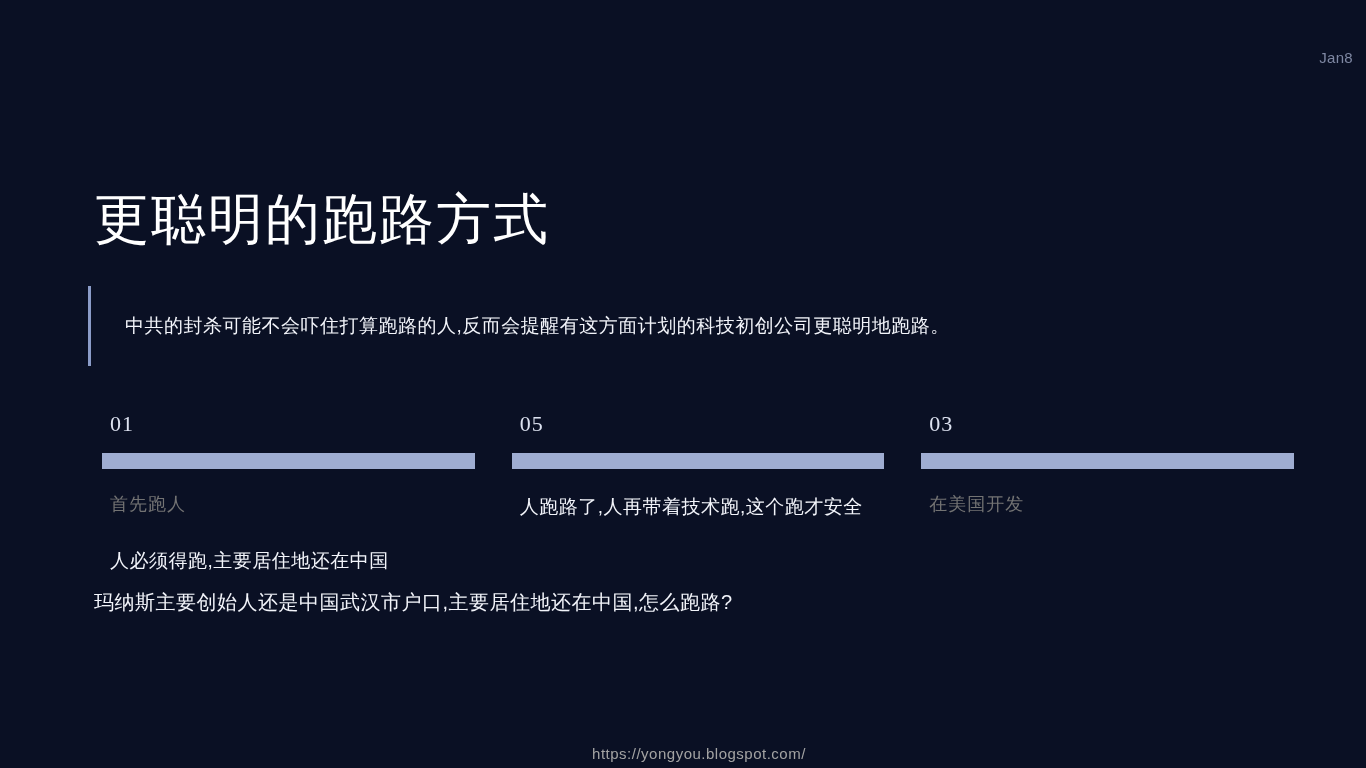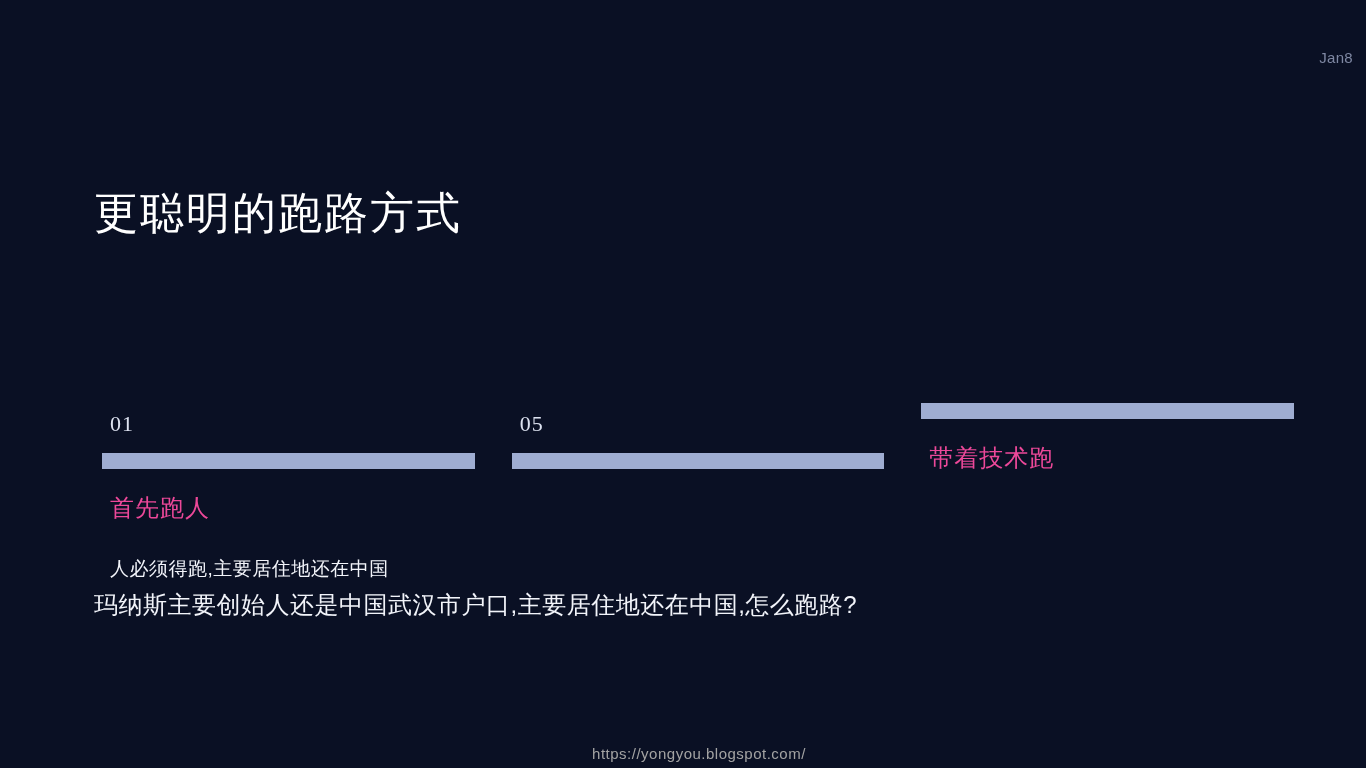--- a/index.html
+++ b/index.html
@@ -18,21 +18,21 @@
   .date-label {
     position: absolute;
     top: 25px; right: 21px;
     font-size: 15px;
     color: #7e87a2;
     letter-spacing: 0.3px;
   }
   .title {
     position: absolute;
     left: 70px; top: 160px;
-    font-size: 44px;
+    font-size: 55px;
     font-weight: 500;
     color: #ffffff;
     letter-spacing: 2px;
     line-height: 1.3;
     text-align: right;
   }
   .quote {
     position: absolute;
     left: 72px; top: 270px;
     width: 920px; height: 80px;
@@ -59,37 +59,37 @@
     letter-spacing: 1px;
     margin-bottom: 8px;
   }
   .col-divider {
     height: 2px;
     background: #9fadd2;
     margin-bottom: 15px;
     border: none;
   }
   .col-heading {
-    font-size: 24px;
+    font-size: 18px;
     font-weight: 500;
-    color: #ec4899;
+    color: #737373;
     letter-spacing: 1px;
     margin-bottom: 14px;
   }
   .col-body {
     font-size: 19px;
     color: #f2f4fa;
     line-height: 1.62;
     letter-spacing: 0.5px;
   }
   .note {
     position: absolute;
     left: 70px; top: 565px;
     width: 1100px;
-    font-size: 24px;
+    font-size: 20px;
     color: #f2f4fa;
     letter-spacing: 0.5px;
   }
   .footer {
     position: absolute;
     left: 0; top: 721px;
     width: 1366px;
     text-align: center;
     font-size: 15px;
     color: #a3a3a3;
@@ -98,38 +98,43 @@
 </style>
 </head>
 <body>
 
 <div class="slide">
 
   <div class="date-label">Jan8</div>
 
   <h1 class="title">更聪明的跑路方式</h1>
 
+  <div class="quote">
+    <span>中共的封杀可能不会吓住打算跑路的人,反而会提醒有这方面计划的科技初创公司更聪明地跑路。</span>
+  </div>
 
   <div class="columns">
 
     <div class="col">
       <div class="col-number">01</div>
       <div class="col-divider"></div>
       <div class="col-heading">首先跑人</div>
       <div class="col-body">人必须得跑,主要居住地还在中国</div>
     </div>
 
     <div class="col">
       <div class="col-number">05</div>
       <div class="col-divider"></div>
+      <div class="col-body">人跑路了,人再带着技术跑,这个跑才安全</div>
     </div>
 
     <div class="col">
+      <div class="col-number">03</div>
       <div class="col-divider"></div>
-      <div class="col-heading">带着技术跑</div>
+      <div class="col-heading">在美国开发</div>
     </div>
 
   </div>
 
   <div class="note">玛纳斯主要创始人还是中国武汉市户口,主要居住地还在中国,怎么跑路?</div>
 
   <div class="footer">
     <span>https://yongyou.blogspot.com/</span>
   </div>
 

